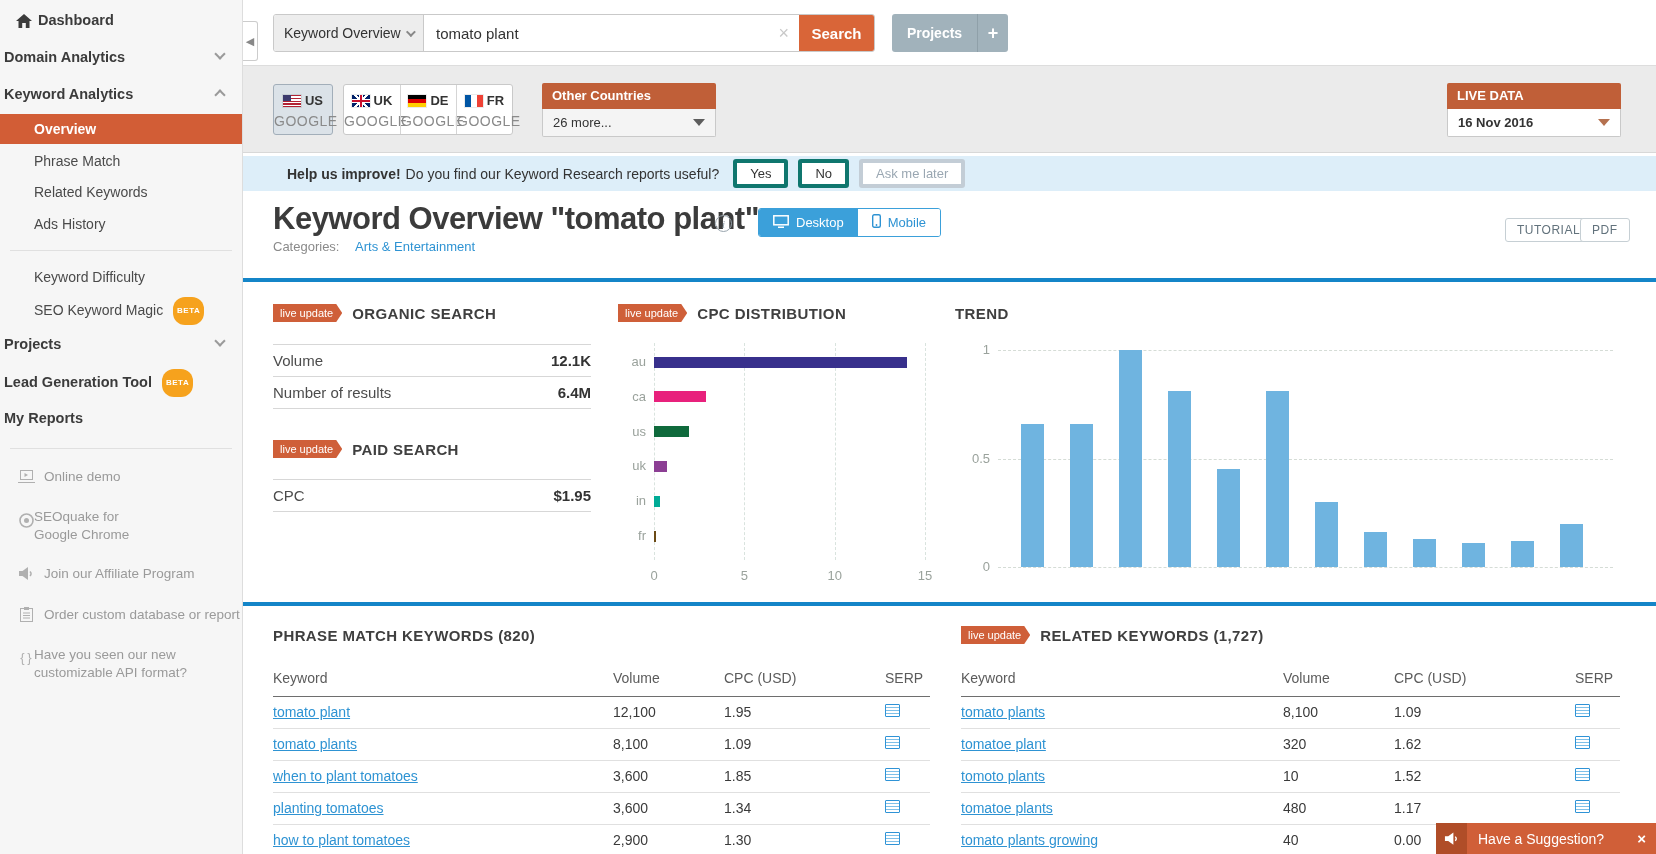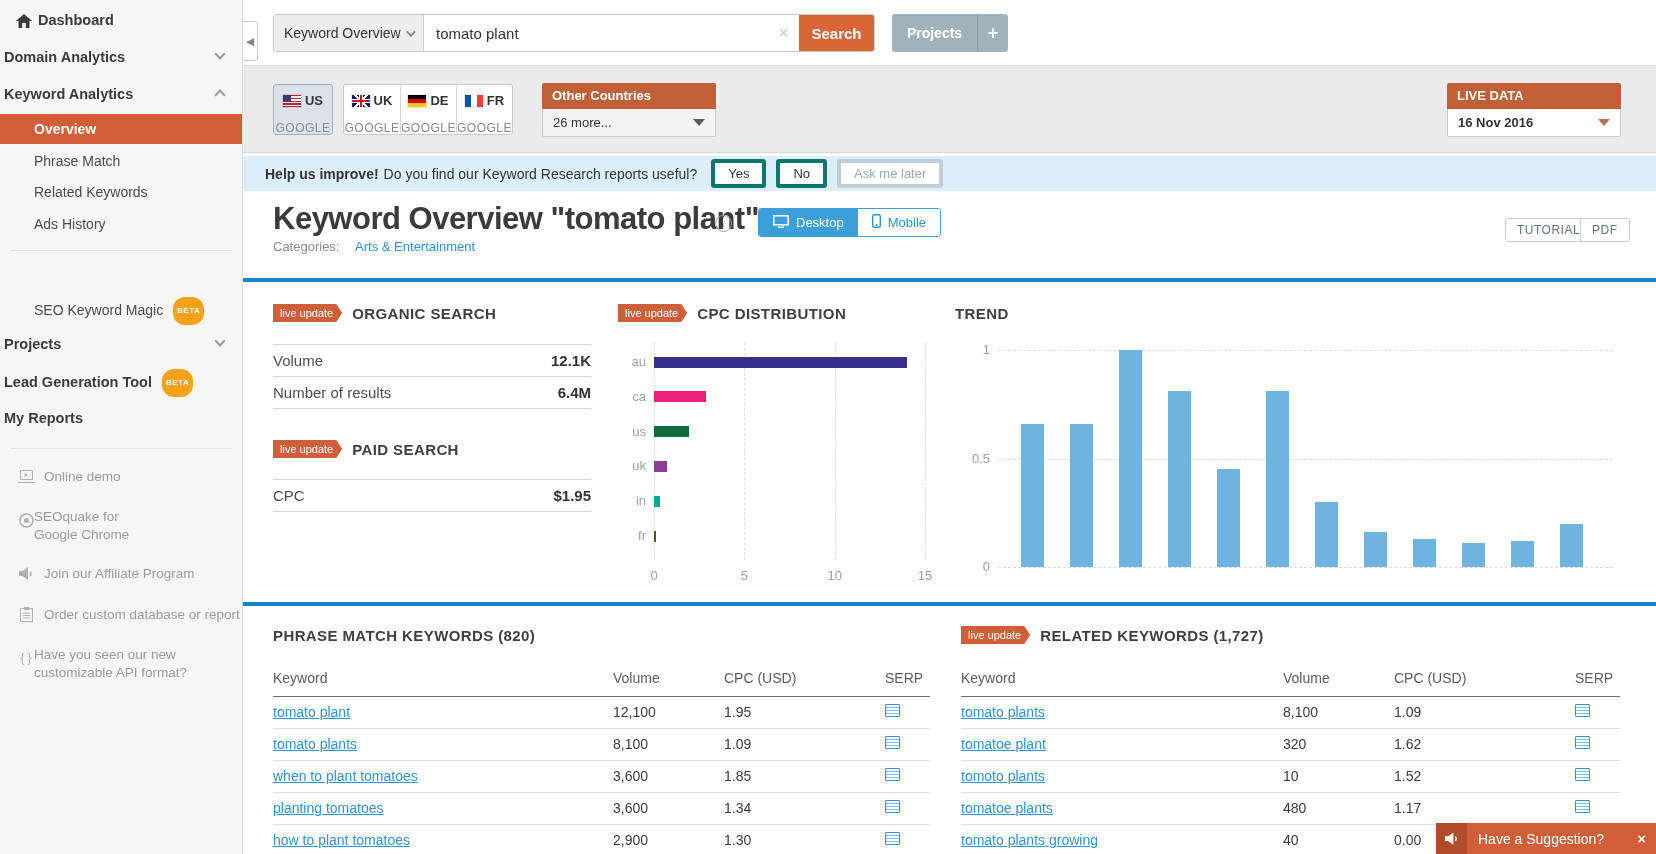--- a/index.html
+++ b/index.html
@@ -61,21 +61,21 @@
   .countries { position:absolute; left:0; top:65px; right:0; height:88px; background:#ebebeb;
     border-top:1px solid #ddd; border-bottom:1px solid #d8d8d8; }
   .cty-btn { position:absolute; top:18px; height:51px; background:#fff; border:1px solid #c9c9c9;
     border-radius:3px; text-align:center; cursor:pointer; padding-top:7px; }
   .cty-us { left:30px; width:60px; background:#dbe2e8; border-color:#a2aeb9; }
   .cty-group { position:absolute; left:100px; top:18px; height:51px; display:flex;
     border:1px solid #c9c9c9; border-radius:3px; background:#fff; }
   .cty-cell { width:56px; text-align:center; padding-top:7px; cursor:pointer; }
   .cty-cell + .cty-cell { border-left:1px solid #d5d5d5; }
   .cty-code { font-size:13px; font-weight:bold; color:#333; vertical-align:1px; }
-  .cty-engine { font-size:12px; color:#8a8a8a; letter-spacing:.5px; margin-top:11px; }
+  .cty-engine { font-size:14px; color:#8a8a8a; letter-spacing:.5px; margin-top:3px; }
   .flag { display:inline-block; width:18px; height:12px; position:relative;
     vertical-align:-1px; margin-right:4px; box-shadow:0 0 0 1px rgba(0,0,0,.08); }
   .flag-us { background:repeating-linear-gradient(to bottom,#b22234 0 1.4px,#fff 1.4px 2.8px); }
   .flag-us::after { content:""; position:absolute; left:0; top:0; width:8px; height:6px; background:#3c3b6e; }
   .flag-uk { background-color:#012169; background-image:
     linear-gradient(to right, transparent 44%, #c8102e 44% 56%, transparent 56%),
     linear-gradient(to bottom, transparent 38%, #c8102e 38% 62%, transparent 62%),
     linear-gradient(to right, transparent 38%, #fff 38% 62%, transparent 62%),
     linear-gradient(to bottom, transparent 30%, #fff 30% 70%, transparent 70%),
     linear-gradient(45deg, transparent 46%, #fff 46% 54%, transparent 54%),
@@ -90,21 +90,21 @@
     color:#333; cursor:pointer; border-radius:0 0 2px 2px; }
   .db-body .tri { margin-left:auto; width:0; height:0; border-left:6px solid transparent;
     border-right:6px solid transparent; border-top:7px solid #5d5d5d; }
   .other-box { left:299px; }
   .live-box { left:1204px; }
   .live-box .db-body { background:#fff; font-weight:bold; }
   .live-box .tri { border-top-color:#b5714f; }
 
   
   .survey { position:absolute; left:0; top:156px; right:0; height:35px; background:#ddeef9;
-    display:flex; align-items:center; padding-left:22px; font-size:14px; color:#333; }
+    display:flex; align-items:center; padding-left:44px; font-size:14px; color:#333; }
   .survey b { margin-right:5px; }
   .sv-btn { margin-left:14px; background:#fff; border:4px solid #0f766e; border-radius:3px;
     font-size:13px; color:#333; padding:3px 13px; cursor:pointer; font-family:"Liberation Sans", sans-serif; }
   .sv-btn.later { border-color:#c3cdd6; color:#9aa7b2; margin-left:10px; }
   .sv-btn.no { margin-left:10px; }
 
   
   .hdr { position:absolute; left:0; top:191px; right:0; height:87px; background:#fff; }
   .page-title { position:absolute; left:30px; top:10px; font-size:31px; font-weight:bold;
     color:#3b3b3b; letter-spacing:-.5px; }
@@ -211,20 +211,23 @@
   </div>
   <div class="sb-item sb-child" style="top:180px">
     <span>Related Keywords</span>
   </div>
   <div class="sb-item sb-child" style="top:212px">
     <span>Ads History</span>
   </div>
 
   <div class="sb-divider" style="top:250px"></div>
 
+  <div class="sb-item sb-child" style="top:265px">
+    <span>Keyword Difficulty</span>
+  </div>
   <div class="sb-item sb-child" style="top:297px">
     <span>SEO Keyword Magic</span>
     <span class="beta">BETA</span>
   </div>
 
   <div class="sb-item sb-head" style="top:332px">
     <span>Projects</span>
     <span class="chev chev-down"></span>
   </div>
   <div class="sb-item sb-head" style="top:369px">

